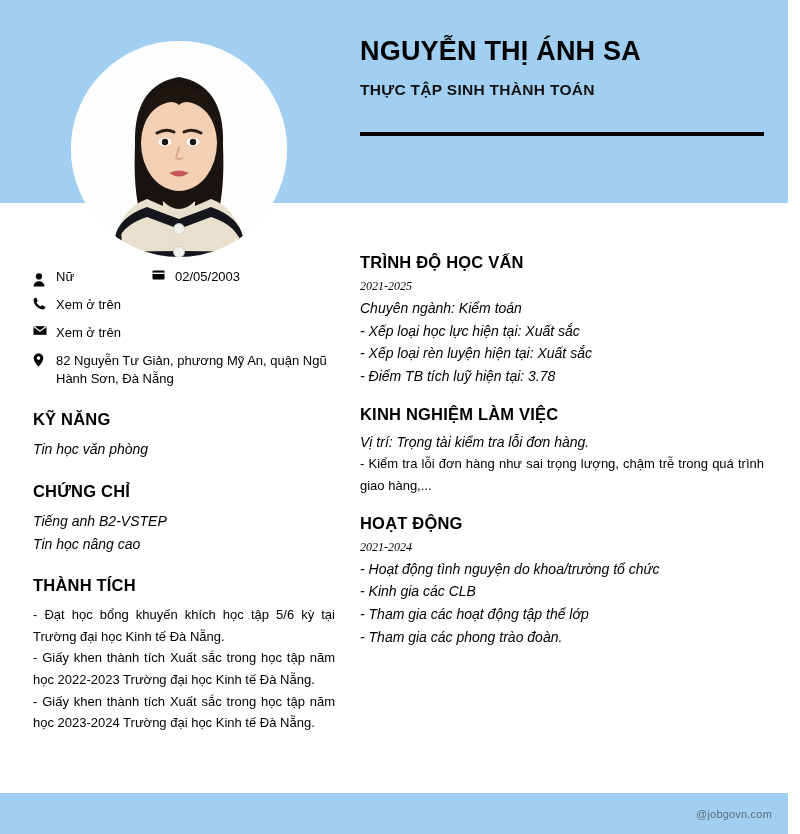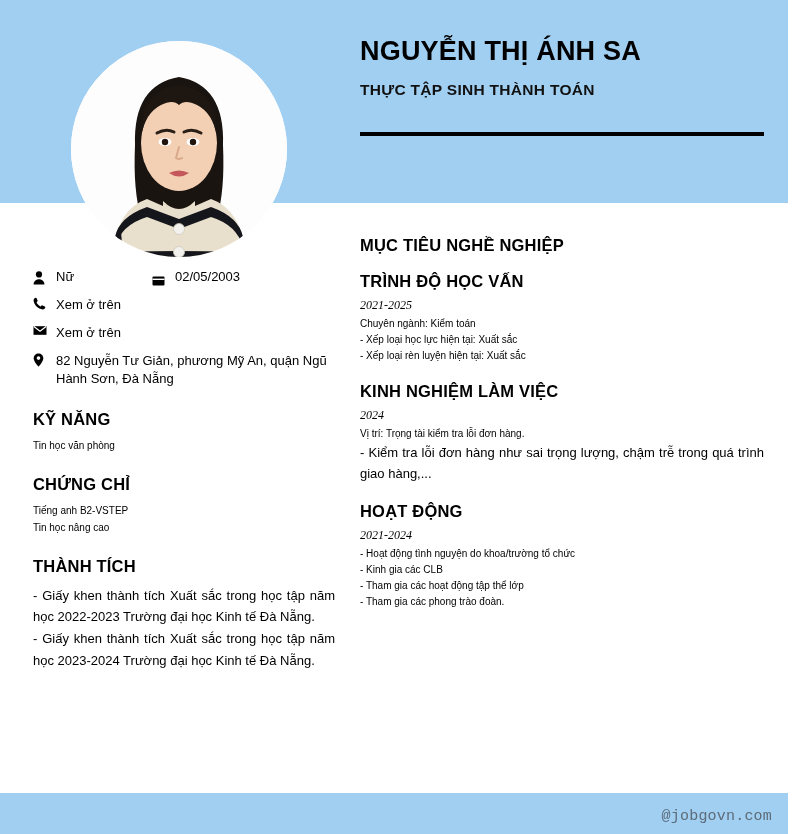--- a/index.html
+++ b/index.html
@@ -106,44 +106,45 @@
   }
   .contact-icon {
     flex: 0 0 23px;
     padding-top: 1px;
     display: flex;
     justify-content: flex-start;
   }
   .contact-icon svg { display: block; fill: #000; }
   .contact-text { flex: 1 1 auto; }
   .contact-row.pair { justify-content: flex-start; }
-  .pair-left { display: flex; align-items: center; width: 119px; }
-  .pair-right { display: flex; align-items: flex-end; flex: 1; }
+  .pair-left { display: flex; align-items: flex-end; width: 119px; }
+  .pair-right { display: flex; align-items: flex-start; flex: 1; }
 
   
   .sec-h-left {
     font-size: 16.5px;
     font-weight: bold;
     letter-spacing: 0.2px;
     margin-top: 21px;
     margin-bottom: 9px;
   }
   .sec-h-right {
     font-size: 16.5px;
     font-weight: bold;
     letter-spacing: 0.2px;
     margin-bottom: 7px;
   }
   .sec-block { margin-bottom: 17px; }
   .sec-block.tight { margin-bottom: 14px; }
 
   
   .line {
-    font-size: 10px;
+    font-size: 14px;
     line-height: 1.62;
+    font-style: italic;
   }
   .para-just {
     font-size: 13px;
     line-height: 1.66;
     text-align: justify;
   }
   .org {
     font-size: 12.5px;
     font-weight: bold;
     letter-spacing: 0.1px;
@@ -154,22 +155,22 @@
     font-style: italic;
     margin-bottom: 3px;
     font-family: Liberation Serif, serif;
   }
 
   
   .watermark {
     position: absolute;
     right: 28px;
     top: 808px;
-    font-family: Liberation Mono, monospace;
-    font-size: 15px;
+    font-family: Liberation Sans, sans-serif;
+    font-size: 11px;
     color: #5c6b78;
     letter-spacing: 0.2px;
   }
 </style>
 </head>
 <body>
 
 <div class="page">
 
   <div class="header-band"></div>
@@ -280,43 +281,43 @@
     </div>
 
     <div>
       <div class="sec-h-left">CHỨNG CHỈ</div>
       <div class="line">Tiếng anh B2-VSTEP</div>
       <div class="line">Tin học nâng cao</div>
     </div>
 
     <div>
       <div class="sec-h-left">THÀNH TÍCH</div>
+      <div class="para-just">- Đạt học bổng khuyến khích học tập 5/6 kỳ tại Trường đại học Kinh tế Đà Nẵng.</div>
       <div class="para-just">- Giấy khen thành tích Xuất sắc trong học tập năm học 2022-2023 Trường đại học Kinh tế Đà Nẵng.</div>
       <div class="para-just">- Giấy khen thành tích Xuất sắc trong học tập năm học 2023-2024 Trường đại học Kinh tế Đà Nẵng.</div>
     </div>
 
   </div>
 
   <div class="right-col">
 
     <div class="sec-block">
-      <div class="sec-h-right">MỤC TIÊU NGHỀ NGHIỆP</div>
     </div>
 
     <div class="sec-block">
       <div class="sec-h-right">TRÌNH ĐỘ HỌC VẤN</div>
       <div class="period">2021-2025</div>
       <div class="line">Chuyên ngành: Kiểm toán</div>
       <div class="line">- Xếp loại học lực hiện tại: Xuất sắc</div>
       <div class="line">- Xếp loại rèn luyện hiện tại: Xuất sắc</div>
+      <div class="line">- Điểm TB tích luỹ hiện tại: 3.78</div>
     </div>
 
     <div class="sec-block">
       <div class="sec-h-right">KINH NGHIỆM LÀM VIỆC</div>
-      <div class="period">2024</div>
       <div class="line">Vị trí: Trọng tài kiểm tra lỗi đơn hàng.</div>
       <div class="para-just">- Kiểm tra lỗi đơn hàng như sai trọng lượng, chậm trễ trong quá trình giao hàng,...</div>
     </div>
 
     <div class="sec-block tight">
       <div class="sec-h-right">HOẠT ĐỘNG</div>
       <div class="period">2021-2024</div>
       <div class="line">- Hoạt động tình nguyện do khoa/trường tổ chức</div>
       <div class="line">- Kinh gia các CLB</div>
       <div class="line">- Tham gia các hoạt động tập thể lớp</div>

